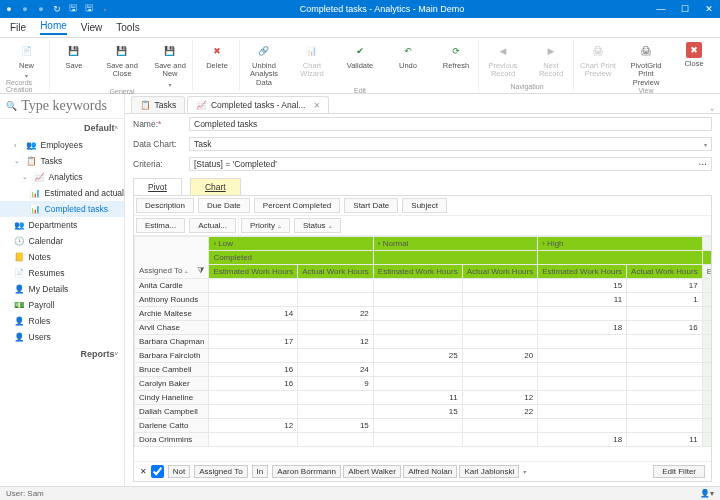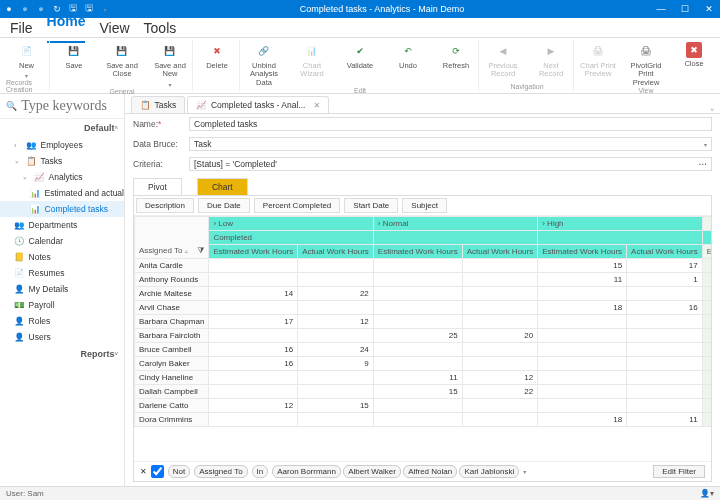--- a/index.html
+++ b/index.html
@@ -4,22 +4,22 @@
 <style>
 * { box-sizing: border-box; margin: 0; padding: 0; font-family: "Segoe UI", Arial, sans-serif; }
 body { width: 720px; height: 500px; overflow: hidden; background: #fff; font-size: 9px; color: #333; }
 .titlebar { height: 18px; background: #0078d7; color: #fff; display: flex; align-items: center; padding: 0 4px; }
 .titlebar .qat { display: flex; gap: 6px; }
 .titlebar .qat span { width: 10px; height: 10px; display:inline-flex; align-items:center; justify-content:center; opacity:.9; }
 .titlebar .title { flex:1; text-align:center; font-size:9px; }
 .titlebar .wincontrols { display:flex; gap:10px; }
 .titlebar .wincontrols span { width:14px; text-align:center; }
 .menubar { height: 20px; display:flex; align-items:center; gap:14px; padding:0 10px; border-bottom:1px solid #ddd; }
-.menubar span { font-size:14px; cursor:default; }
-.menubar .active { color:#0078d7; border-bottom:2px solid #0078d7; padding-bottom:12px; font-weight:700;text-align:center; }
+.menubar span { font-size:10px; cursor:default; }
+.menubar .active { color:#0078d7; border-bottom:2px solid #0078d7; padding-bottom:2px; font-weight:400;text-align:center; }
 .ribbon { height:56px; display:flex; border-bottom:1px solid #ddd; padding:2px 4px; gap:2px; }
 .rgroup { display:flex; flex-direction:column; align-items:center; justify-content:space-between; padding:2px 2px 1px; border-right:1px solid #eee; }
 .rgroup:last-child { border-right:none; }
 .rgroup .items { display:flex; gap:8px; }
 .rbtn { display:flex; flex-direction:column; align-items:center; width:40px; gap:2px; color:#555; }
 .rbtn.disabled { opacity:.4; }
 .rbtn .ic { width:18px; height:18px; display:flex; align-items:center; justify-content:center; }
 .rbtn .lbl { font-size:7.5px; text-align:center; line-height:1.1; }
 .rgroup .grplabel { font-size:7px; color:#999; }
 .content { display:flex; height:calc(500px - 18px - 20px - 56px - 14px); }
@@ -34,34 +34,34 @@
 .navitem.sel { background:#e5f1fb; color:#0078d7; }
 .navitem .chev { width:8px; display:inline-block; color:#888; font-size:7px;}
 .main { flex:1; display:flex; flex-direction:column; overflow:hidden; }
 .tabs { height:20px; display:flex; align-items:flex-end; border-bottom:1px solid #ddd; padding-left:6px; gap:2px; }
 .tab { display:flex; align-items:center; gap:4px; padding:3px 8px; border:1px solid #ddd; border-bottom:none; font-size:8.5px; background:#f7f7f7; border-radius:3px 3px 0 0; }
 .tab.active { background:#fff; }
 .tab .x { color:#999; font-size:8px; margin-left:4px; }
 .formrow { display:flex; align-items:center; padding:3px 8px; gap:6px; font-size:8.5px; }
 .formrow label { width:50px; color:#555; }
 .formrow .field { flex:1; border:1px solid #ddd; padding:2px 4px; background:#fff; height:14px; display:flex; align-items:center; }
-.subtabs { display:flex; gap:15px; padding:4px 8px 0; }
-.subtab { padding:3px 14px; border:1px solid #ddd; font-size:8.5px; background:#eab308; border-bottom:none; }
+.subtabs { display:flex; gap:8px; padding:4px 8px 0;text-decoration:underline; }
+.subtab { padding:3px 14px; border:1px solid #ddd; font-size:8.5px; background:#fef9c3; border-bottom:none; }
 .subtab.active { background:#fff; }
 .pivotarea { border:1px solid #ddd; margin:0 8px 4px; flex:1; display:flex; flex-direction:column; overflow:hidden; }
 .fieldrow { display:flex; border-bottom:1px solid #eee; }
 .fieldchip { border:1px solid #ddd; padding:2px 8px; font-size:8px; background:#fafafa; margin:2px; display:flex; align-items:center; gap:3px; }
 .gridwrap { flex:1; overflow:auto; position:relative; }
 table.pivot { border-collapse:collapse; width:100%; font-size:8px; }
 table.pivot th, table.pivot td { border:1px solid #e8e8e8; padding:2px 4px; text-align:right; white-space:nowrap; }
-table.pivot th { background:#5eead4; font-weight:normal; color:#555; }
+table.pivot th { background:#84cc16; font-weight:normal; color:#555; }
 table.pivot td.rowhdr, table.pivot th.rowhdr { text-align:left; background:#fafafa; }
 table.pivot .gt { background:#eef5ee; }
 .filterbar { display:flex; align-items:center; gap:4px; padding:3px 6px; border-top:1px solid #eee; font-size:8px; }
-.filterbar .chip { border:1px solid #ccc; padding:1px 4px; border-radius:6px; background:#f5f5f5; }
+.filterbar .chip { border:1px solid #ccc; padding:1px 4px; border-radius:0; background:#f5f5f5; }
 .filterbar .btn { margin-left:auto; border:1px solid #ccc; padding:1px 8px; background:#f5f5f5; }
 .caret { font-size:6px; color:#888; }
 </style>
 </head>
 <body>
 
 <div class="titlebar">
   <div class="qat">
     <span>●</span>
     <span style="opacity:.5">●</span>
@@ -221,21 +221,21 @@
       <div class="tab">📋 <span>Tasks</span></div>
       <div class="tab active">📈 <span>Completed tasks - Anal...</span><span class="x">✕</span></div>
       <div style="flex:1"></div>
         <span class="caret" style="padding:0 6px">˅</span>
     </div>
     <div class="formrow">
         <label><span>Name:</span><span style="color:#d9534f">*</span></label>
         <div class="field">Completed tasks</div>
       </div>
     <div class="formrow">
-        <label>Data Bruce:</label>
+        <label>Data Chart:</label>
         <div class="field">
           <span>Task</span>
           <span style="margin-left:auto" class="caret">▾</span>
         </div>
       </div>
     <div class="formrow">
         <label>Criteria:</label>
         <div class="field">
           <span>[Status] = 'Completed'</span>
           <span style="margin-left:auto">⋯</span>
@@ -247,20 +247,37 @@
       <div class="subtab">Chart</div>
     </div>
 
     <div class="pivotarea">
       <div class="fieldrow">
         <div class="fieldchip">Description</div>
         <div class="fieldchip">Due Date</div>
         <div class="fieldchip">Percent Completed</div>
         <div class="fieldchip">Start Date</div>
         <div class="fieldchip">Subject</div>
+      </div>
+      <div class="fieldrow">
+        <div class="fieldchip">
+            <span>Estima...</span>
+          </div>
+        <div class="fieldchip">
+            <span>Actual...</span>
+          </div>
+        <div style="width:1px;background:#eee"></div>
+        <div class="fieldchip">
+            <span>Priority</span> 
+            <span class="caret">▵</span>
+          </div>
+        <div class="fieldchip">
+            <span>Status</span> 
+            <span class="caret">▵</span>
+          </div>
       </div>
 
       <div class="gridwrap">
         <table class="pivot" id="pivot-table">
             <tbody>
               <tr>
                 <th class="rowhdr" rowspan="3" style="vertical-align:bottom">Assigned To <span class="caret">▵</span> <span style="float:right">⧩</span></th>
                 <th colspan="2" style="text-align:left">› Low</th>
                 <th colspan="2" style="text-align:left">› Normal</th>
                 <th colspan="2" style="text-align:left">› High</th>

